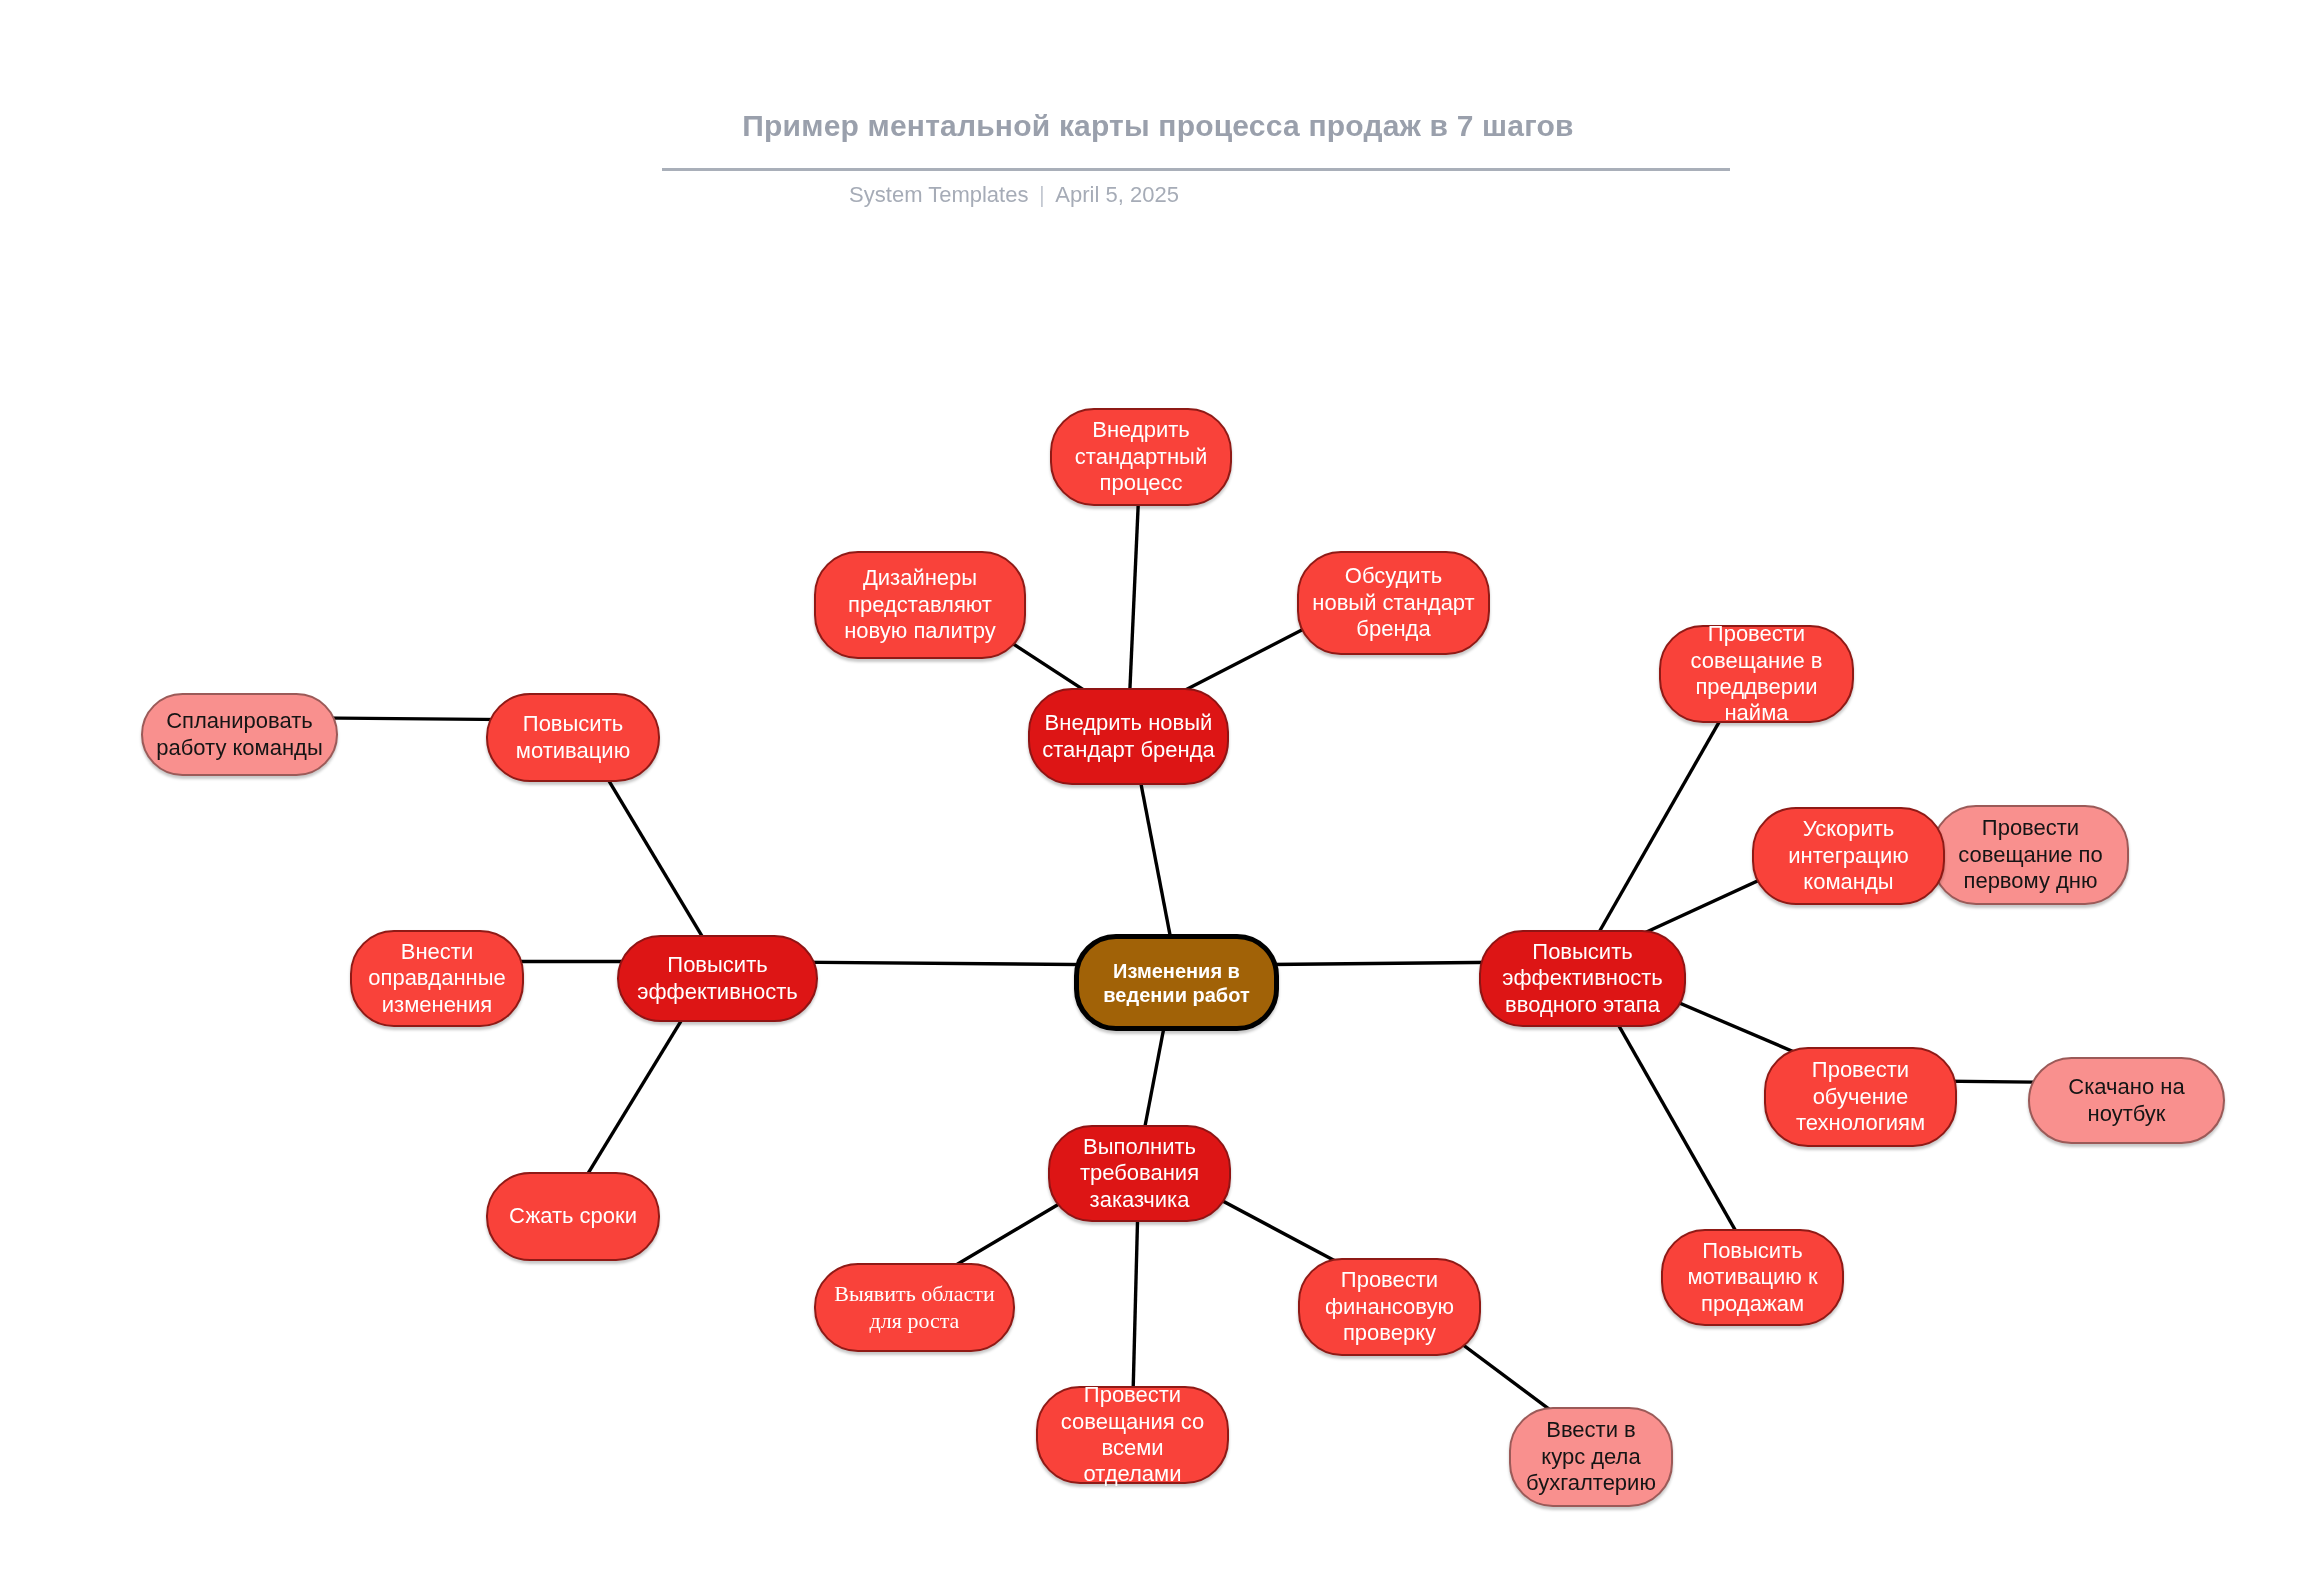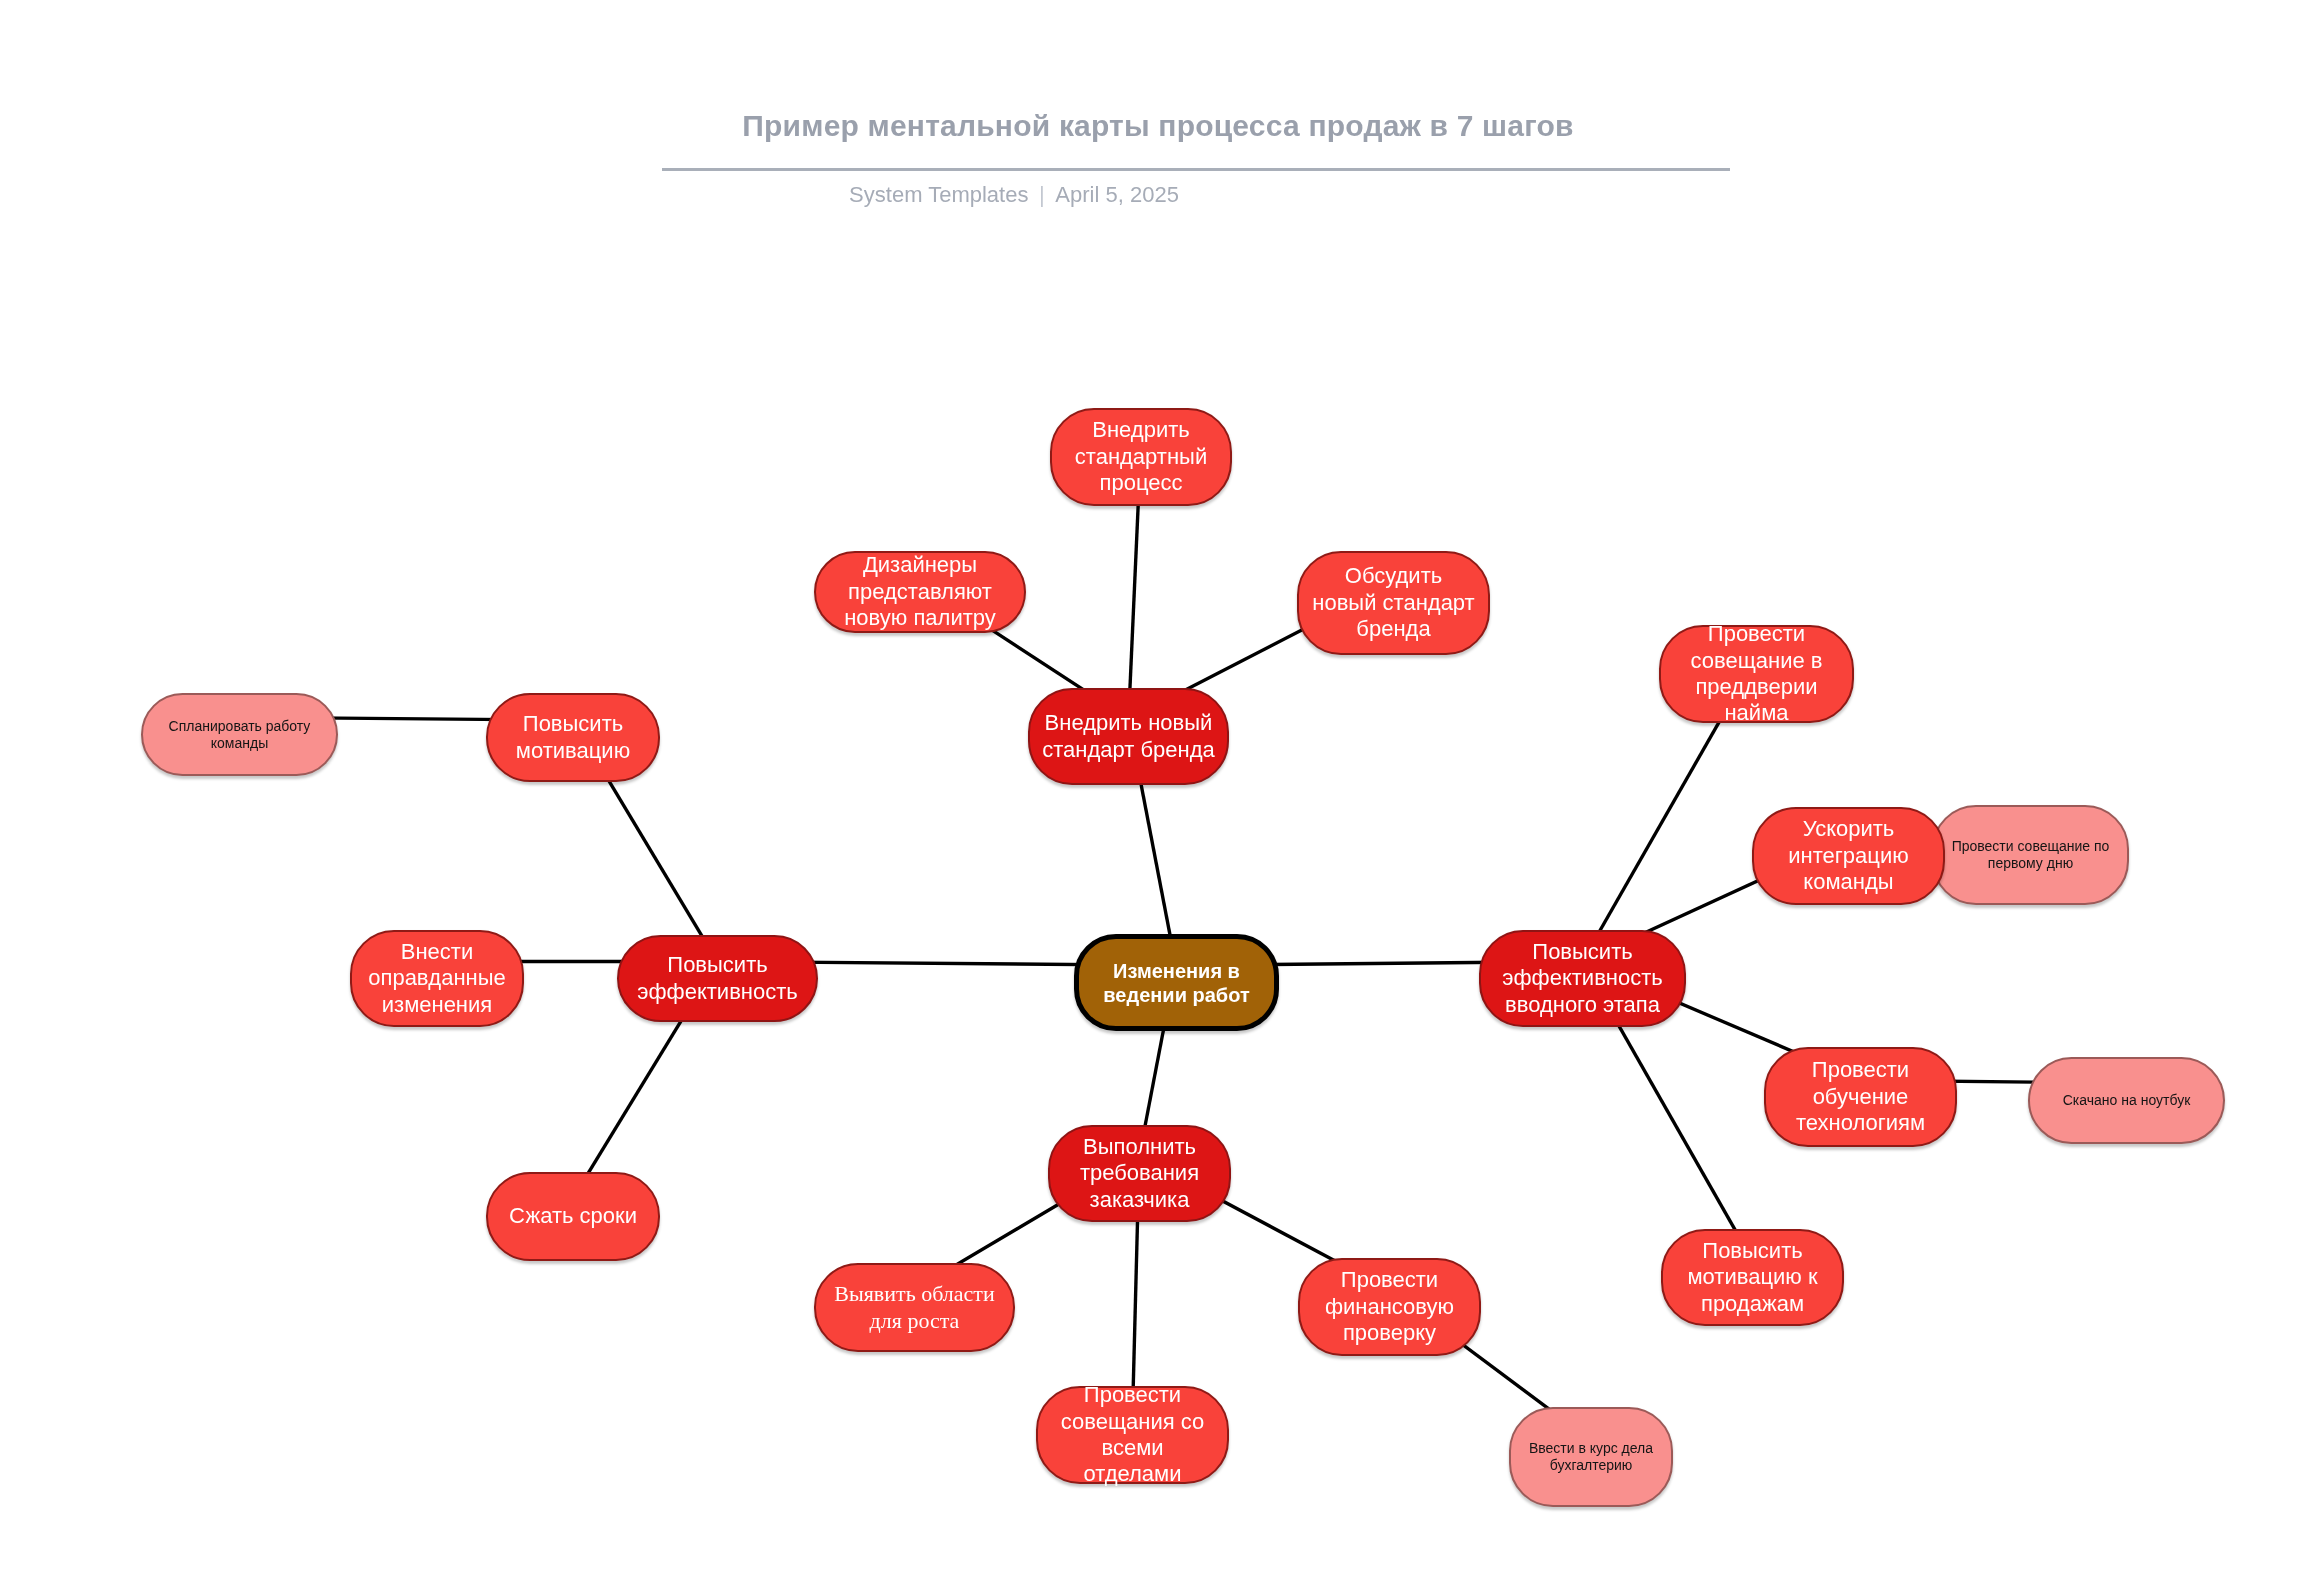--- a/index.html
+++ b/index.html
@@ -113,21 +113,21 @@
     border: 2.9px solid #8f1a16;
     color: #ffffff;
     font-size: 22px;
     z-index: 3;
   }
   
   .node.level-3 {
     background: #F9908E;
     border: 2.9px solid #9b5a58;
     color: #151515;
-    font-size: 14px;
+    font-size: 22px;
     z-index: 2;
   }
 </style>
 </head>
 <body>
 
 <div id="header">
   <div id="doc-title">Пример ментальной карты процесса продаж в 7 шагов</div>
   <div id="title-rule"></div>
   <div id="subtitle">
@@ -162,21 +162,21 @@
   <div id="nodes">
       <div class="node level-0" style="left: 1074px; top: 917px; width: 205px; height: 97px;">
         <span>Изменения в ведении работ</span>
       </div>
       <div class="node level-1" style="left: 1028px; top: 671px; width: 201px; height: 97px;">
         <span>Внедрить новый стандарт бренда</span>
       </div>
       <div class="node level-2" style="left: 1050px; top: 391px; width: 182px; height: 98px;">
         <span>Внедрить стандартный процесс</span>
       </div>
-      <div class="node level-2" style="left: 814px; top: 534px; width: 212px; height: 82px;">
+      <div class="node level-2" style="left: 814px; top: 534px; width: 212px; height: 108px;">
         <span>Дизайнеры представляют новую палитру</span>
       </div>
       <div class="node level-2" style="left: 1297px; top: 534px; width: 193px; height: 104px;">
         <span>Обсудить новый стандарт бренда</span>
       </div>
       <div class="node level-1" style="left: 617px; top: 918px; width: 201px; height: 87px;">
         <span>Повысить эффективность</span>
       </div>
       <div class="node level-2" style="left: 486px; top: 676px; width: 174px; height: 89px;">
         <span>Повысить мотивацию</span>

